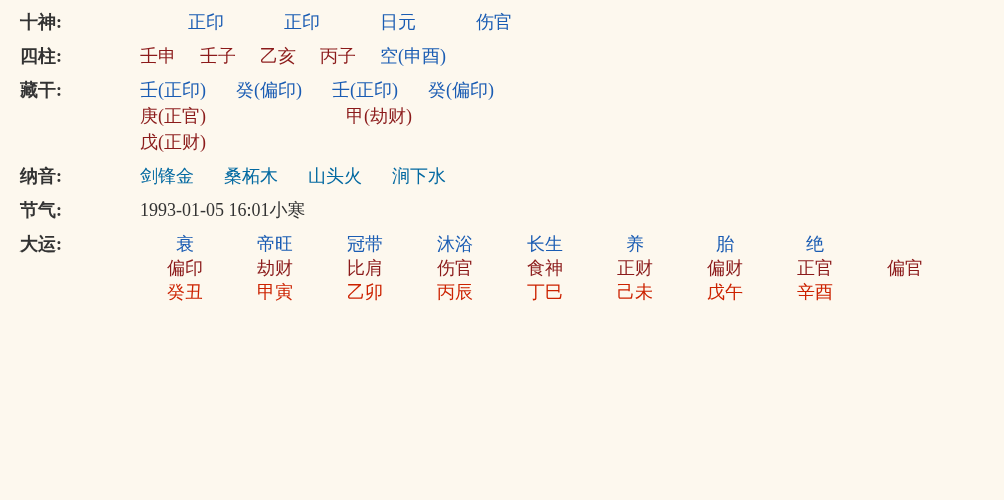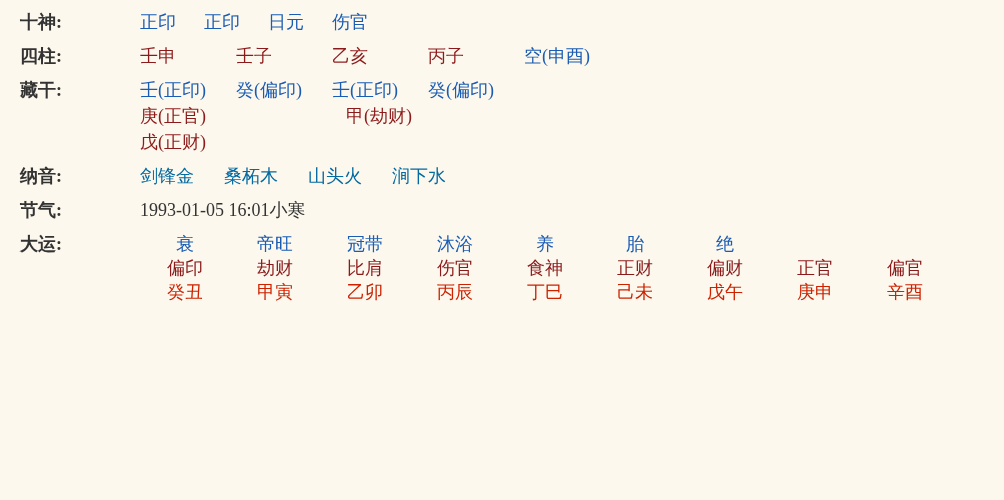--- a/index.html
+++ b/index.html
@@ -25,25 +25,26 @@
       display: flex;
       flex-wrap: wrap;
       flex: 1;
     }
     .blue { color: #1a5cb3; }
     .dark-red { color: #8b1a1a; }
     .red { color: #cc2200; }
     .green { color: #0369a1; }
     .shishen-row {
       display: flex;
-      gap: 28px;
+      gap: 60px;
+      margin-left: 48px;
     }
     .sizhu-row {
       display: flex;
-      gap: 60px;
+      gap: 24px;
     }
     .nayin-row {
       display: flex;
       gap: 30px;
     }
     .dayun-section {
       flex-direction: column;
     }
     .dayun-row {
       display: flex;
@@ -125,20 +126,21 @@
 
 <div class="row">
   <div class="label">大运:</div>
   <div class="content dayun-section">
 
     <div class="dayun-row">
       <span class="dayun-cell blue">衰</span>
       <span class="dayun-cell blue">帝旺</span>
       <span class="dayun-cell blue">冠带</span>
       <span class="dayun-cell blue">沐浴</span>
+      <span class="dayun-cell blue">长生</span>
       <span class="dayun-cell blue">养</span>
       <span class="dayun-cell blue">胎</span>
       <span class="dayun-cell blue">绝</span>
     </div>
 
     <div class="dayun-row">
       <span class="dayun-cell dark-red">偏印</span>
       <span class="dayun-cell dark-red">劫财</span>
       <span class="dayun-cell dark-red">比肩</span>
       <span class="dayun-cell dark-red">伤官</span>
@@ -150,17 +152,16 @@
     </div>
 
     <div class="dayun-row">
       <span class="dayun-cell red">癸丑</span>
       <span class="dayun-cell red">甲寅</span>
       <span class="dayun-cell red">乙卯</span>
       <span class="dayun-cell red">丙辰</span>
       <span class="dayun-cell red">丁巳</span>
       <span class="dayun-cell red">己未</span>
       <span class="dayun-cell red">戊午</span>
-      <span class="dayun-cell red">庚申</span>
       <span class="dayun-cell red">辛酉</span>
     </div>
   </div>
 </div>
 
 </body></html>

